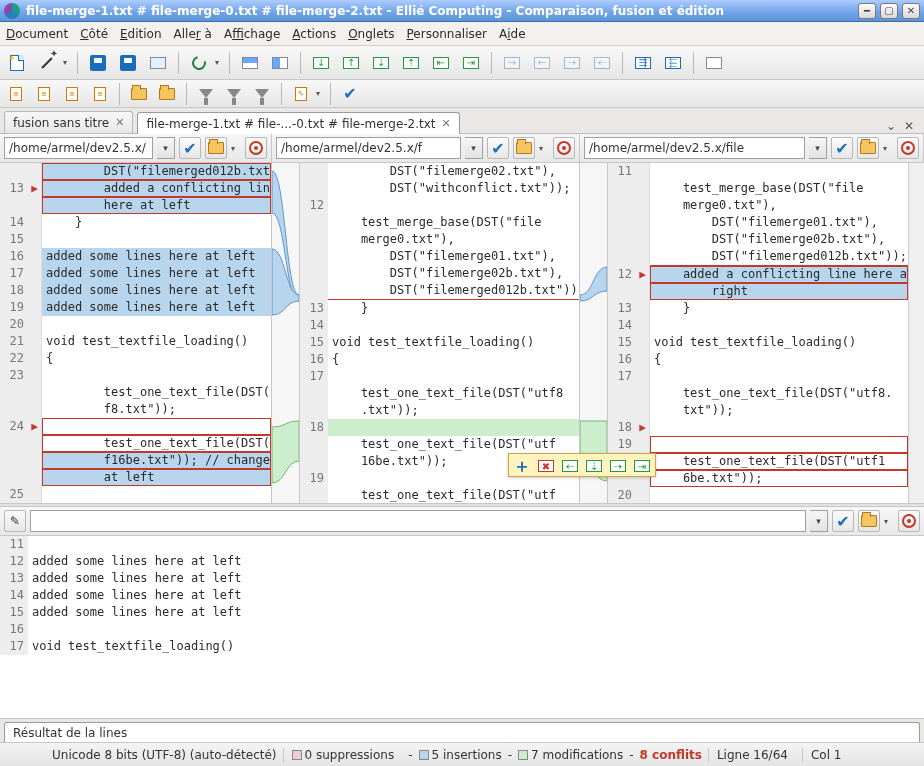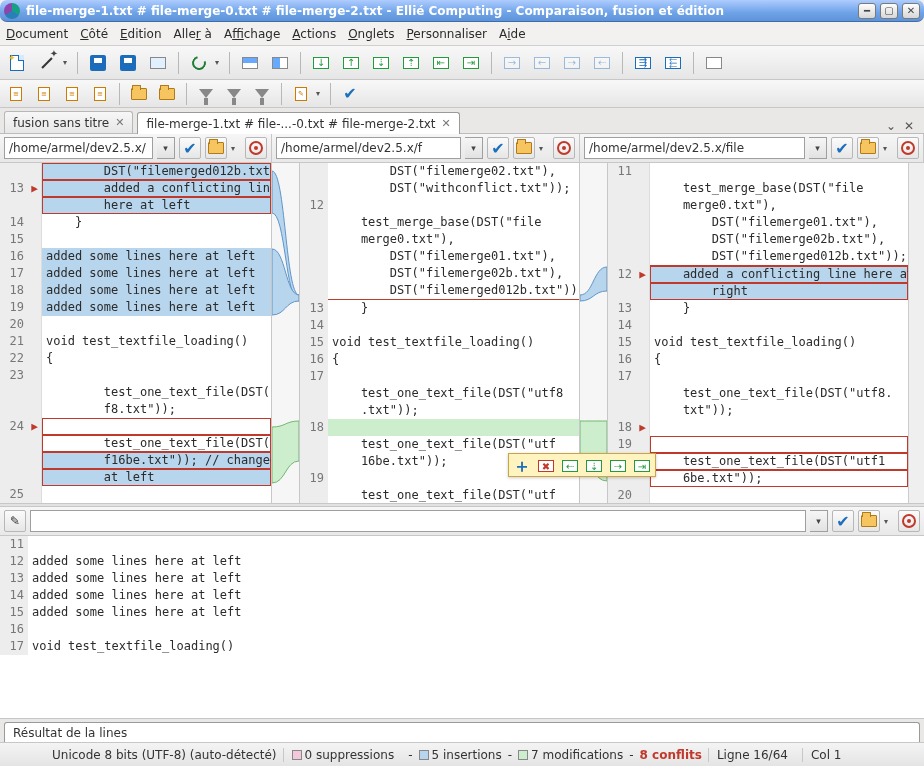--- a/index.html
+++ b/index.html
@@ -13,21 +13,20 @@
     color: #2b2b2b;
   }
 
   
   .titlebar {
     height: 22px;
     background: linear-gradient(to bottom,#aeccff,#6ea3e8 60%,#5e93d8);
     display: flex; align-items: center;
     padding: 0 4px;
     border-bottom: 1px solid #3d6dab;
-    border-radius: 7px;
   }
   .titlebar .app-icon {
     width:16px; height:16px; border-radius:50%;
     background: conic-gradient(#16a085 0 120deg,#2980b9 120deg 240deg,#8e44ad 240deg 360deg);
     margin-right:6px;
   }
   .titlebar .title { flex:1; color:#fff; font-weight:bold; overflow:hidden; white-space:nowrap; text-overflow:ellipsis; font-size:12px;}
   .titlebar .winbtns { display:flex; gap:4px; }
   .winbtn {
     width:18px; height:16px; background:linear-gradient(#fdfdfd,#d7d7d7);

